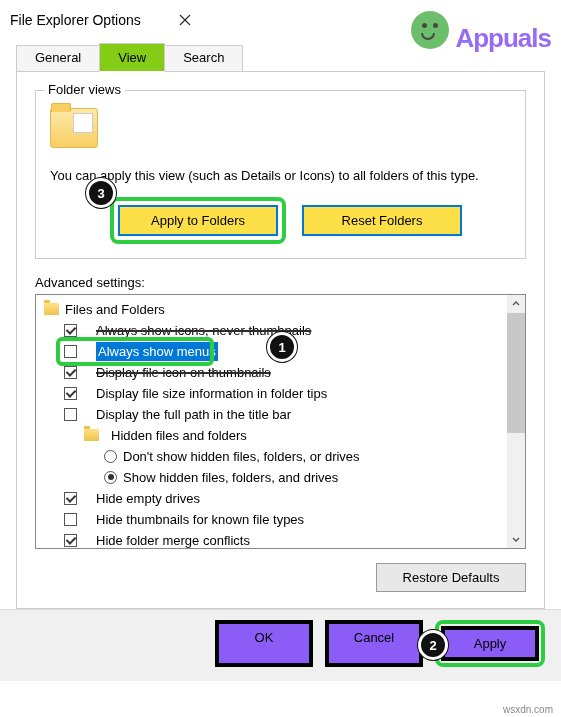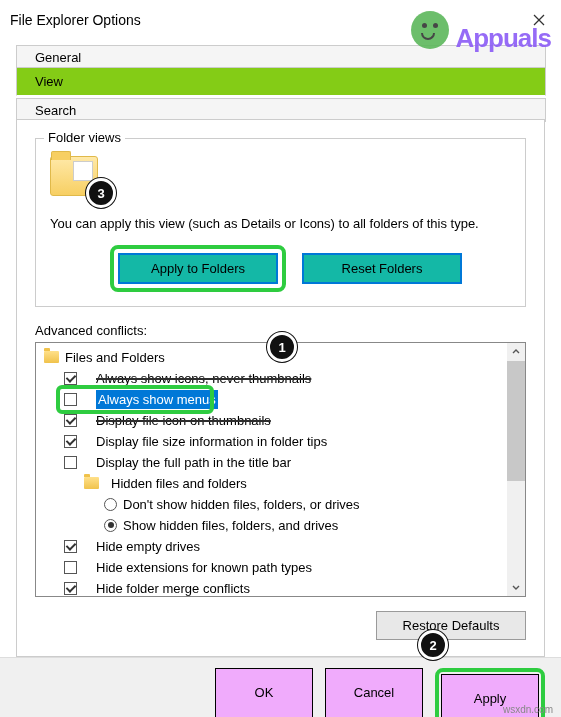--- a/index.html
+++ b/index.html
@@ -1,50 +1,50 @@
 <!DOCTYPE html>
 <html><head>
 <meta charset="utf-8">
 <style>
   * { box-sizing: border-box; font-family: "Segoe UI", Tahoma, sans-serif; font-size: 13px; }
   body { margin: 0; background: #fff; width: 561px; height: 717px; position: relative; overflow: hidden; }
   
   .window { background: #fff; width: 561px; height: 717px; position: relative; padding: 0; }
-  .titlebar { display: flex; align-items: center; justify-content: space-between; padding: 8px 10px 4px 10px; gap: 32px; }
+  .titlebar { display: flex; align-items: center; padding: 8px 10px 4px 10px; gap: 32px; }
   .title { font-size: 14px; }
   .close { width: 24px; height: 24px; display: flex; align-items: center; justify-content: center; cursor: pointer; }
   .close svg { width: 12px; height: 12px; }
   
   .watermark { position: absolute; right: 0; top: 0; opacity: 0.9; z-index: 50; pointer-events: none; }
   .watermark-img { width: 230px; height: 60px; display: flex; align-items: center; justify-content: flex-end; padding-right: 10px; }
   .wm-face { width: 38px; height: 38px; border-radius: 50%; background: #5db85c; display: flex; align-items: center; justify-content: center; margin-right: 6px; position: relative; }
   .wm-face::before, .wm-face::after { content:""; position:absolute; width:5px; height:5px; background:#333; border-radius:50%; top:12px; }
   .wm-face::before { left: 11px; } .wm-face::after { right: 11px; }
   .wm-mouth { position:absolute; width:14px; height:7px; border:2px solid #333; border-top:none; border-radius: 0 0 14px 14px; bottom:9px; left:10px; }
   .wm-text { font-size: 26px; font-weight: 600; color: #8b5cf6; letter-spacing: -1px; margin-top: 16px; }
   
-  .tabs { display: flex; padding: 6px 16px 0 16px; position: relative; flex-direction: column; }
+  .tabs { display: flex; padding: 6px 16px 0 16px; position: relative; }
   .tab { padding: 6px 18px; border: 1px solid #ccc; border-bottom: none; background: #fff; cursor: pointer; margin-right: -1px; position: relative; top: 1px; }
   .tab:not(.active) { background: #f5f5f5; top: 3px; padding-top: 4px; padding-bottom: 4px; }
   .tab.active { background: #84cc16; z-index: 2; border-bottom: 1px solid #fff; }
   .tab-content { margin: 0 16px 0 16px; border: 1px solid #ccc; background: #fff; padding: 18px 18px 12px 18px; position: relative; }
   
   .groupbox { border: 1px solid #ccc; padding: 14px 14px 14px 14px; position: relative; margin-bottom: 16px; }
   .groupbox-title { position: absolute; top: -9px; left: 8px; background: #fff; padding: 0 4px; }
   
   .folder-views { display: flex; gap: 14px; flex-direction: column; }
   .fv-icon { width: 48px; height: 48px; flex-shrink: 0; }
   .fv-folder { width: 48px; height: 40px; background: linear-gradient(#ffe9a8, #f7cf63); border-radius: 3px; position: relative; margin-top: 3px; border: 1px solid #e0b94a; }
   .fv-folder::before { content:""; position:absolute; top:-6px; left:0; width:18px; height:8px; background:#f7cf63; border-radius:2px 2px 0 0; border:1px solid #e0b94a; border-bottom:none;}
   .fv-sheet { position:absolute; right:4px; top:4px; width:20px; height:20px; background:#fff; border:1px solid #ccc; }
   .fv-desc { font-size: 13px; line-height: 1.35; }
   
   .fv-buttons { display: flex; gap: 16px; margin-top: 12px; margin-left: 60px; }
   .winbtn { padding: 6px 0; width: 160px; text-align: center; background: #e8e8e8; border: 1px solid #9a9a9a; cursor: pointer; }
-  .winbtn.primary { background: #14b8a6; border: 2px solid #0078d7; }
+  .winbtn.primary { background: #fde047; border: 2px solid #0078d7; }
   
   .highlight-green { border: 4px solid #2ecc40; border-radius: 8px; padding: 4px; }
   
   .adv-label { margin: 6px 0 4px 0; }
   .listbox-wrap { display: flex; border: 1px solid #888; height: 255px; }
   .listbox { flex: 1; overflow: hidden; background: #fff; padding: 4px 0; }
   .scrollbar { width: 18px; background: #f0f0f0; display: flex; flex-direction: column; }
   .scroll-btn { height: 18px; display: flex; align-items: center; justify-content: center; background: #f0f0f0; }
   .scroll-thumb { background: #c8c8c8; flex: 0 0 120px; margin-top: 0; }
   .scroll-track { flex: 1; }
@@ -65,21 +65,21 @@
   .radio.checked::after { content:""; width: 6px; height: 6px; background:#333; border-radius: 50%; }
   
   .strike { text-decoration: line-through; text-decoration-thickness: 2px; text-decoration-color: #2d2d2d; }
   .selected-item { background: #0078d7; color: #fff; padding: 0 2px; }
   
   .row-frame-green { position: absolute; border: 4px solid #2ecc40; border-radius: 6px; pointer-events: none; }
   
   .restore-row { text-align: right; padding: 14px 0 4px 0; }
   
   .dialog-buttons { display: flex; justify-content: flex-end; gap: 12px; padding: 10px 16px 14px 0; background: #f0f0f0; margin-top: 0; border-top: 1px solid #ddd; }
-  .dlgbtn { width: 98px; padding: 16px 0; text-align: center; background: #f0abfc; border: 1px solid #000000; cursor: pointer; }
+  .dlgbtn { width: 98px; padding: 6px 0; text-align: center; background: #8b5cf6; border: 4px solid #000000; cursor: pointer; }
   
   .callout { position: absolute; width: 30px; height: 30px; border-radius: 50%; background: #111; color: #fff; border: 3px solid #fff; box-shadow: 0 0 0 1px #111; display: flex; align-items: center; justify-content: center; font-weight: bold; font-size: 16px; z-index: 60; }
   
   .footer-url { position: absolute; bottom: 2px; right: 8px; font-size: 10px; color: #888; }
 </style>
 </head>
 <body>
 
 <div class="window">
 
@@ -121,21 +121,21 @@
         <div class="fv-desc">You can apply this view (such as Details or Icons) to all folders of this type.</div>
       </div>
       <div class="fv-buttons">
         <span class="highlight-green">
           <div class="winbtn primary"><span>Apply to Folders</span></div>
         </span>
         <div class="winbtn primary" style="align-self:center"><span>Reset Folders</span></div>
       </div>
     </div>
 
-    <div class="adv-label">Advanced conflicts:</div>
+    <div class="adv-label">Advanced settings:</div>
 
     <div class="listbox-wrap" style="position:relative;" id="listboxWrap">
       <div class="listbox" id="listbox">
         <div class="tree-item indent0">
           <span class="folder-icon"></span>
           <span>Files and Folders</span>
         </div>
 
       <div class="tree-item indent1">
             <span class="check checked"></span>
@@ -168,21 +168,21 @@
           <div class="tree-item indent3">
             <span class="radio checked"></span>
             <span>Show hidden files, folders, and drives</span>
           </div>
           <div class="tree-item indent1">
             <span class="check checked"></span>
             <span>Hide empty drives</span>
           </div>
           <div class="tree-item indent1">
             <span class="check"></span>
-            <span>Hide extensions for known path types</span>
+            <span>Hide thumbnails for known file types</span>
           </div>
           <div class="tree-item indent1">
             <span class="check checked"></span>
             <span>Hide folder merge conflicts</span>
           </div>
           <div class="tree-item indent1" style="opacity: 0.35; overflow: hidden; height: 10px;">
             <span class="check"></span>
             <span>Launch folder windows in a separate process</span>
           </div>
         </div>

